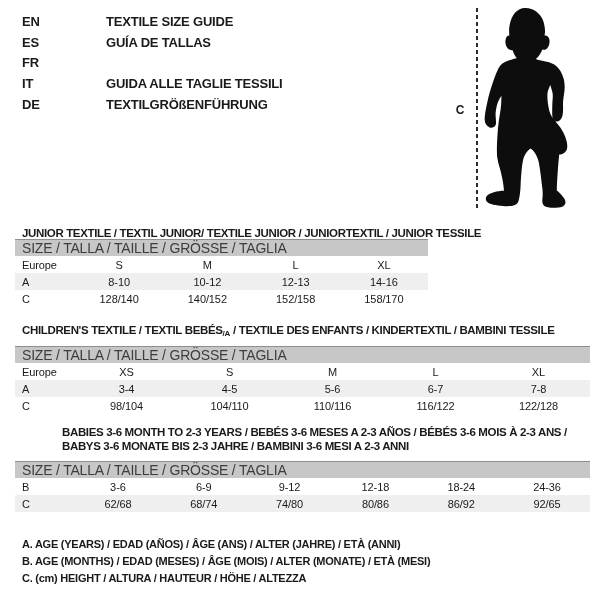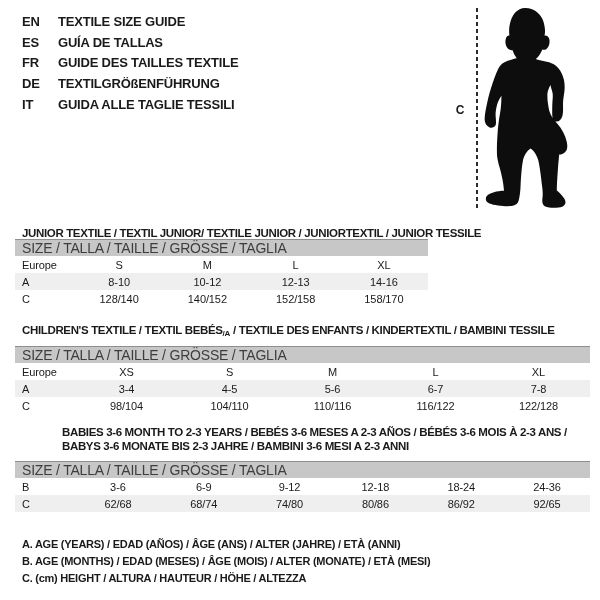--- a/index.html
+++ b/index.html
@@ -4,21 +4,21 @@
 <style>
   * { margin:0; padding:0; box-sizing:border-box; }
   html,body { background:#ffffff; }
   .page {
     position:relative; width:600px; height:600px; background:#ffffff;
     font-family:"Liberation Sans", sans-serif; color:#1a1a1a; overflow:hidden;
   }
 
   
   .lang-list { position:absolute; left:22px; top:12px; }
-  .lang-row { display:flex; line-height:20.7px; font-size:13px; font-weight:bold; letter-spacing:-0.2px; }
+  .lang-row { display:flex; line-height:20.7px; font-size:13px; font-weight:bold; letter-spacing:-0.2px;gap:48px; }
   .lang-code { width:36px; }
 
   
   .measure-line {
     position:absolute; left:476px; top:8px; width:2px; height:202px;
     background:repeating-linear-gradient(to bottom, #2b2b2b 0 4px, transparent 4px 7px);
   }
   .measure-label {
     position:absolute; left:452px; top:103px; width:16px; text-align:center;
     font-size:12px; font-weight:bold;
@@ -64,29 +64,28 @@
     <div class="lang-row">
       <span class="lang-code">EN</span>
       <span class="lang-label">TEXTILE SIZE GUIDE</span>
     </div>
     <div class="lang-row">
       <span class="lang-code">ES</span>
       <span class="lang-label">GUÍA DE TALLAS</span>
     </div>
     <div class="lang-row">
       <span class="lang-code">FR</span>
-      <span class="lang-label">GUIDE DES TAILLES TEXTILE</span>
+    </div>
+    <div class="lang-row">
+      <span class="lang-code">IT</span>
+      <span class="lang-label">GUIDA ALLE TAGLIE TESSILI</span>
     </div>
     <div class="lang-row">
       <span class="lang-code">DE</span>
       <span class="lang-label">TEXTILGRÖßENFÜHRUNG</span>
-    </div>
-    <div class="lang-row">
-      <span class="lang-code">IT</span>
-      <span class="lang-label">GUIDA ALLE TAGLIE TESSILI</span>
     </div>
   </div>
 
   <div class="measure-line"></div>
   <div class="measure-label">C</div>
   <svg class="baby-svg" width="90" height="206" viewBox="0 0 90 206" aria-hidden="true">
     <path fill="#0d0d0d" d="
       M 44 2
       C 54 2 62 9 63.5 20
       C 64.2 24 64.2 27 63.5 29.5

